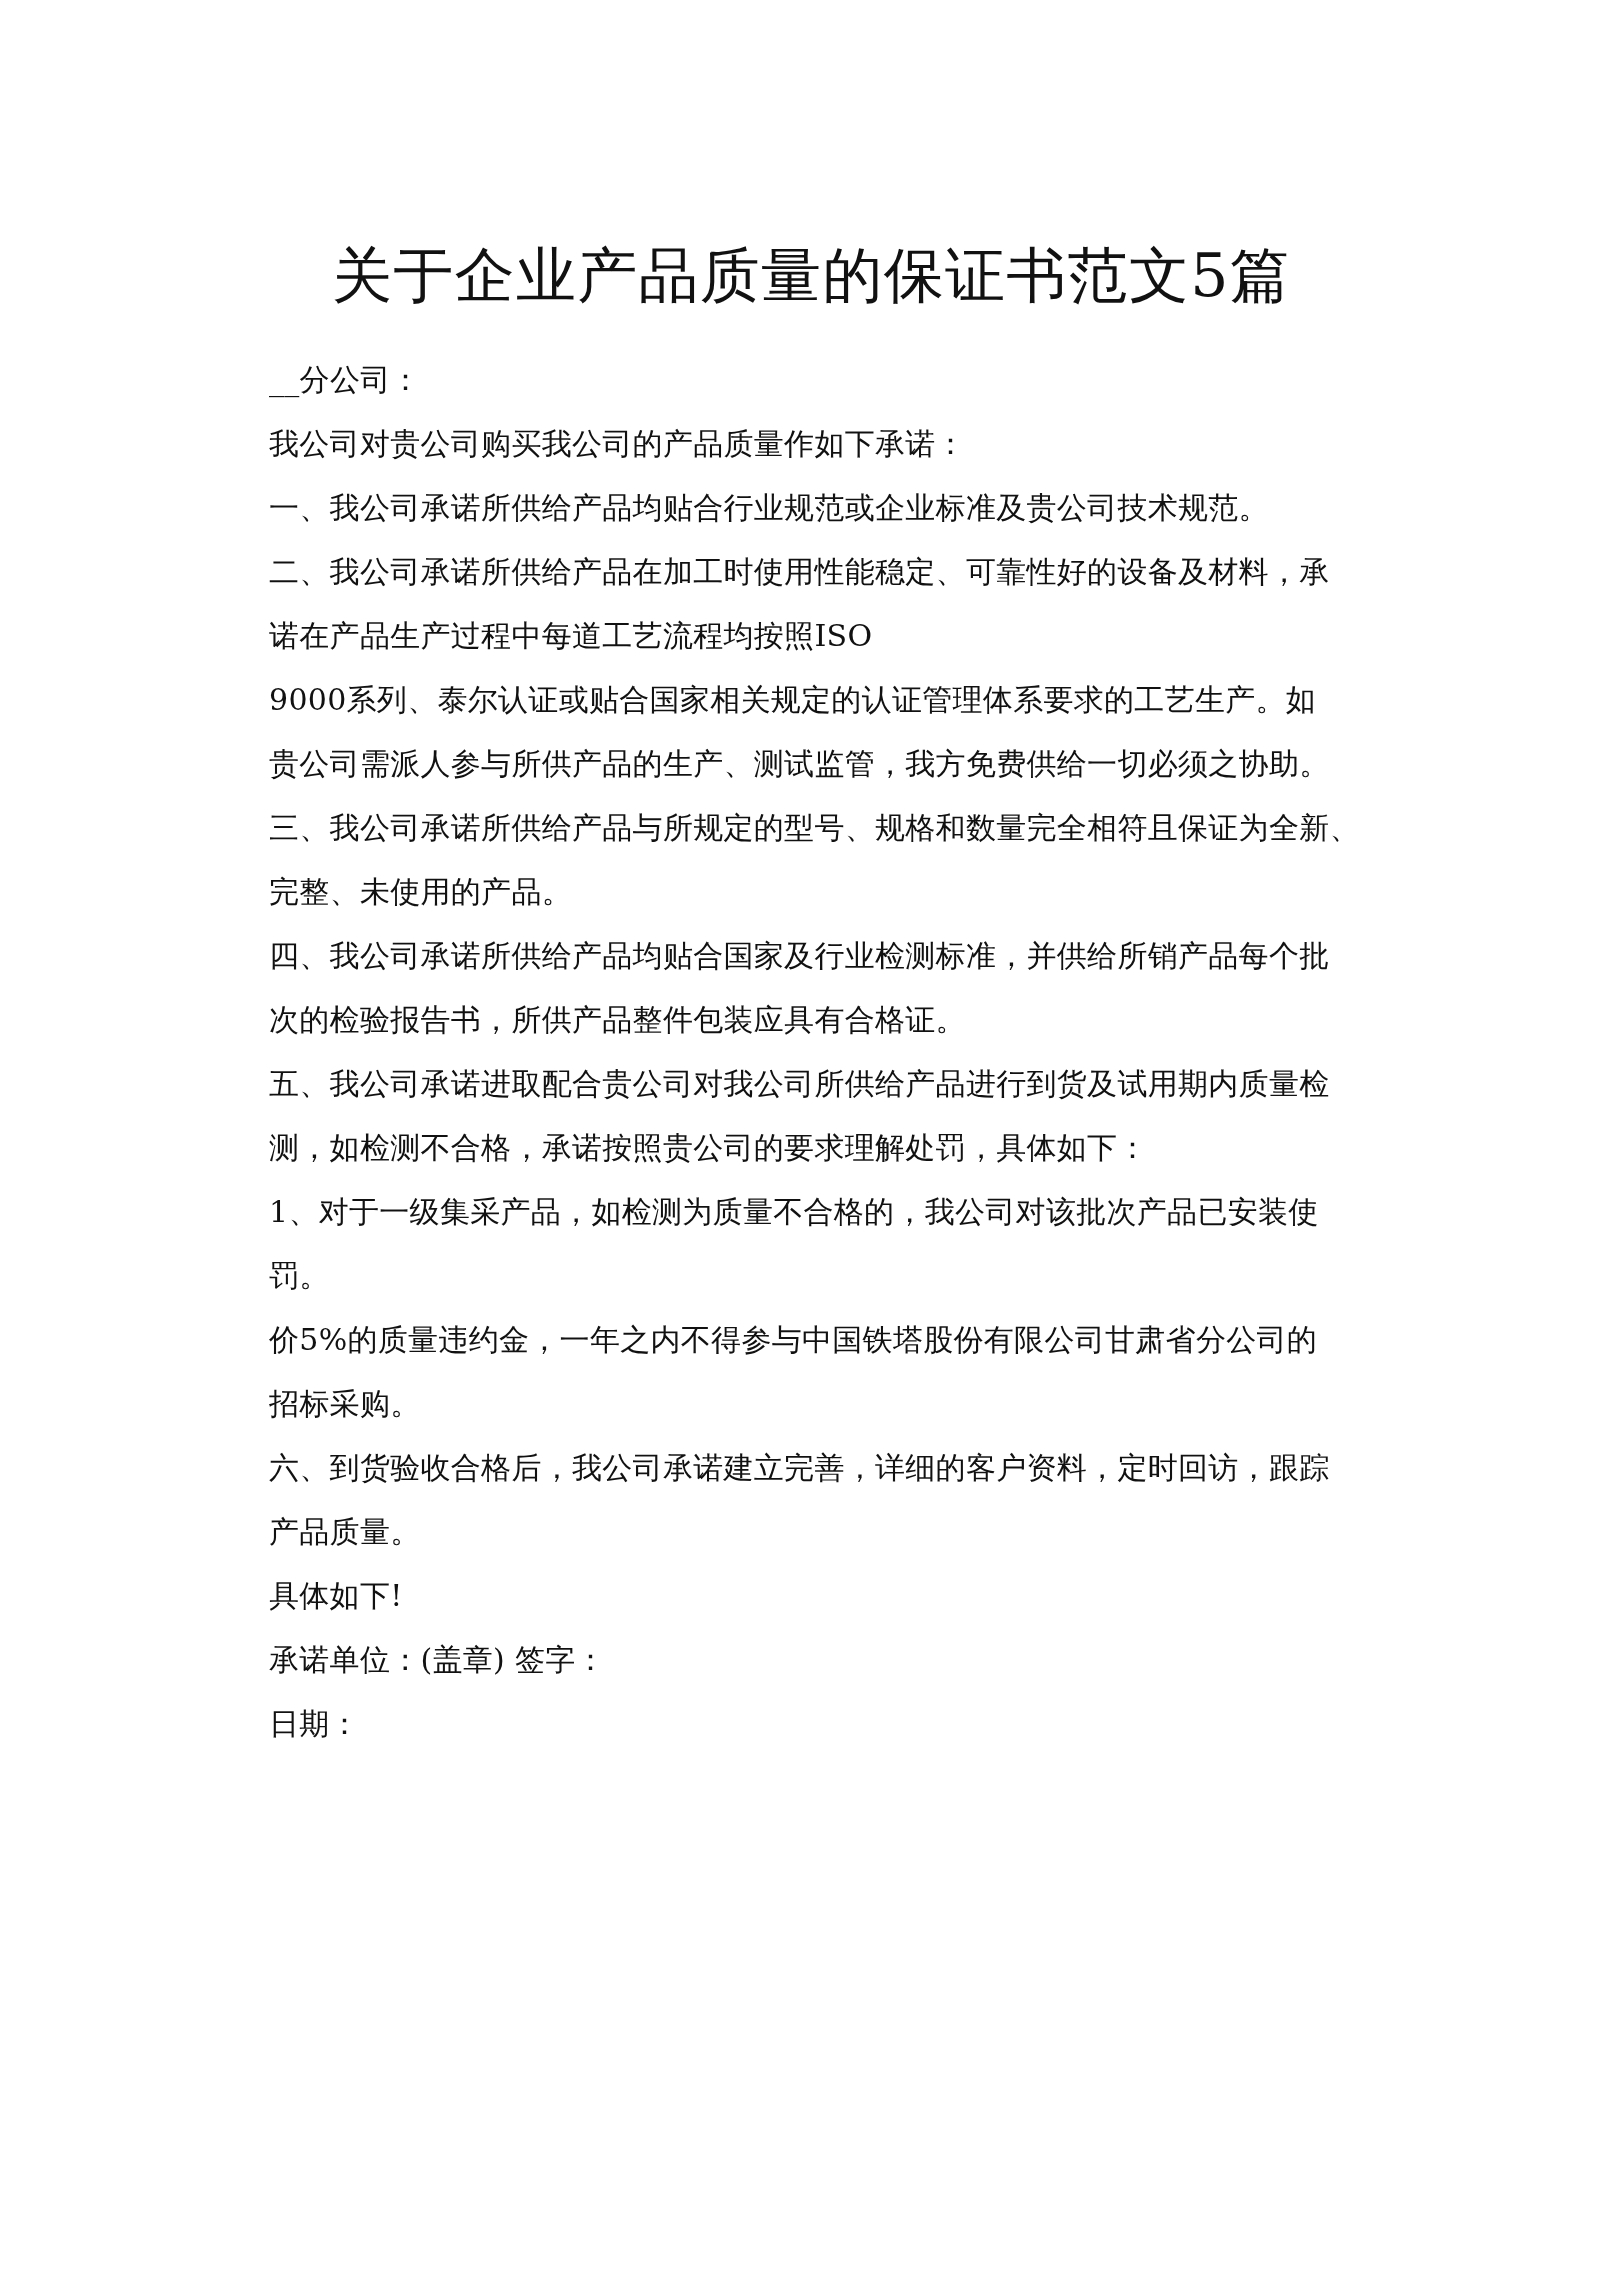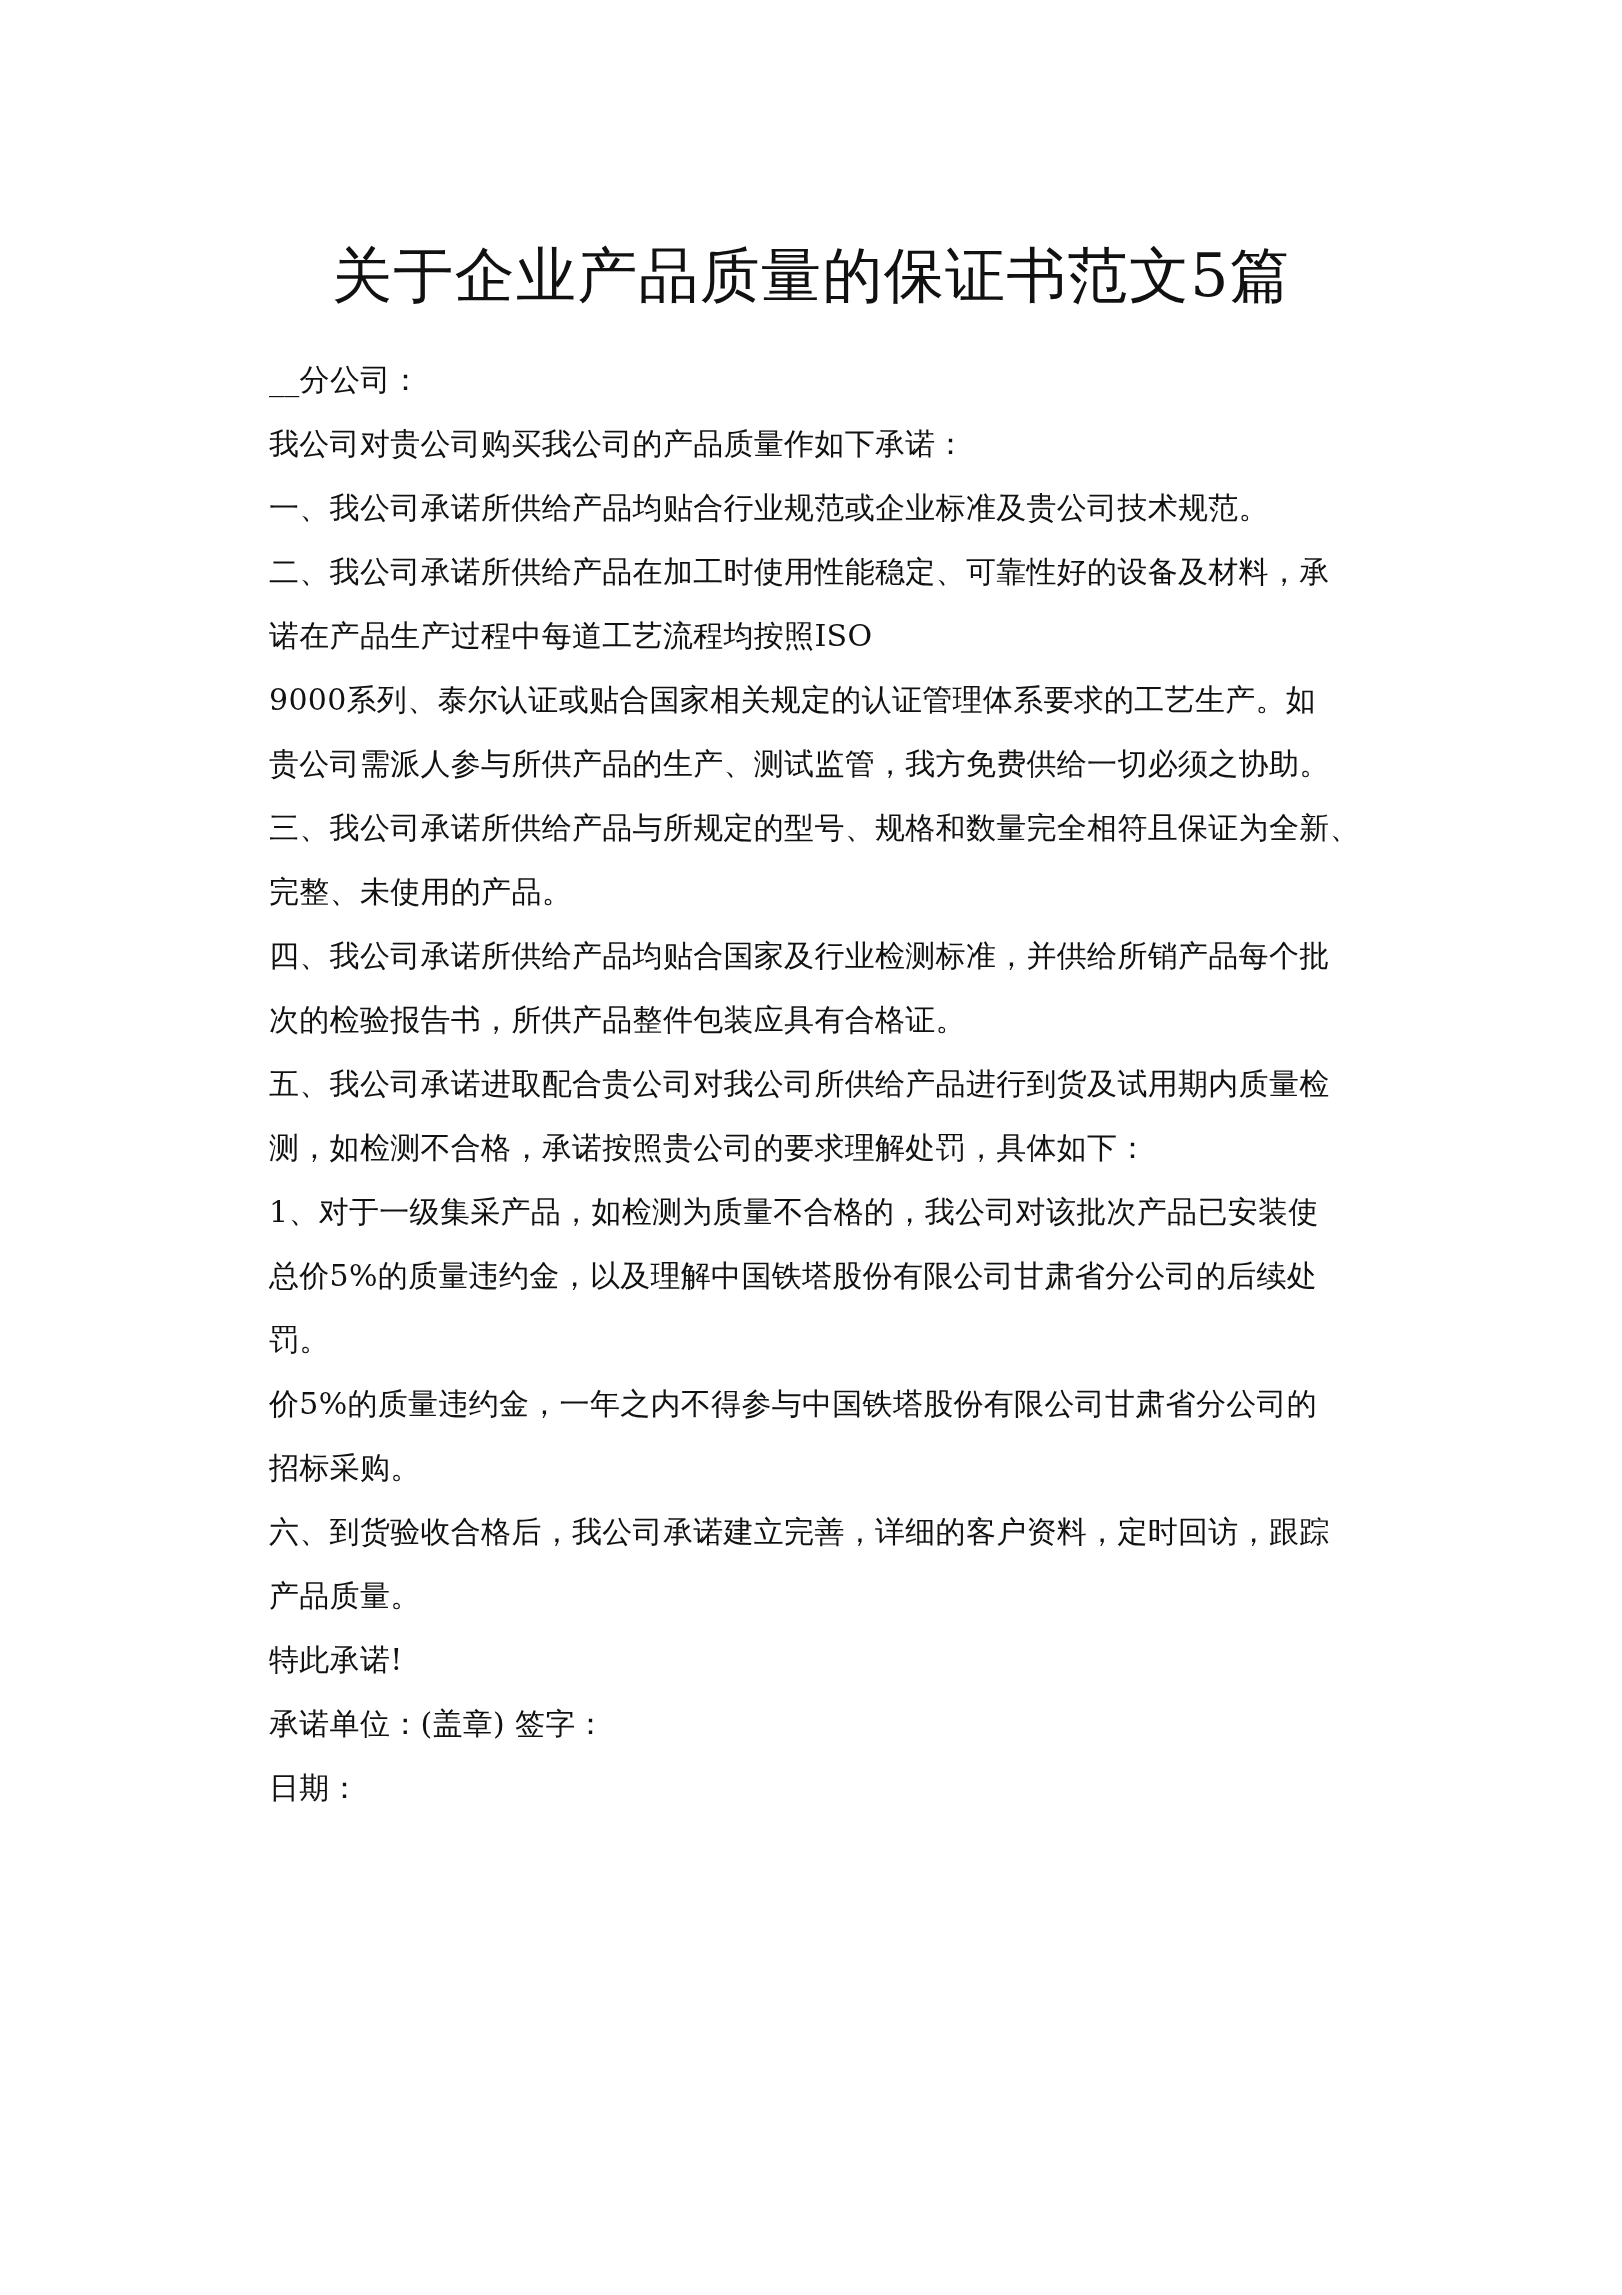--- a/index.html
+++ b/index.html
@@ -24,24 +24,23 @@
     <div class="line">诺在产品生产过程中每道工艺流程均按照ISO</div>
     <div class="line">9000系列、泰尔认证或贴合国家相关规定的认证管理体系要求的工艺生产。如</div>
     <div class="line">贵公司需派人参与所供产品的生产、测试监管，我方免费供给一切必须之协助。</div>
     <div class="line">三、我公司承诺所供给产品与所规定的型号、规格和数量完全相符且保证为全新、</div>
     <div class="line">完整、未使用的产品。</div>
     <div class="line">四、我公司承诺所供给产品均贴合国家及行业检测标准，并供给所销产品每个批</div>
     <div class="line">次的检验报告书，所供产品整件包装应具有合格证。</div>
     <div class="line">五、我公司承诺进取配合贵公司对我公司所供给产品进行到货及试用期内质量检</div>
     <div class="line">测，如检测不合格，承诺按照贵公司的要求理解处罚，具体如下：</div>
     <div class="line">1、对于一级集采产品，如检测为质量不合格的，我公司对该批次产品已安装使</div>
-    <div class="line">总价5%的质量违约金，以及理解中国铁塔股份有限公司甘肃省分公司的后续处</div>
     <div class="line">罚。</div>
     <div class="line">价5%的质量违约金，一年之内不得参与中国铁塔股份有限公司甘肃省分公司的</div>
     <div class="line">招标采购。</div>
     <div class="line">六、到货验收合格后，我公司承诺建立完善，详细的客户资料，定时回访，跟踪</div>
     <div class="line">产品质量。</div>
-    <div class="line">特此承诺!</div>
+    <div class="line">具体如下!</div>
     <div class="line">承诺单位：(盖章) 签字：</div>
     <div class="line">日期：</div>
   </div>
 </div>
 
 
 </body></html>

